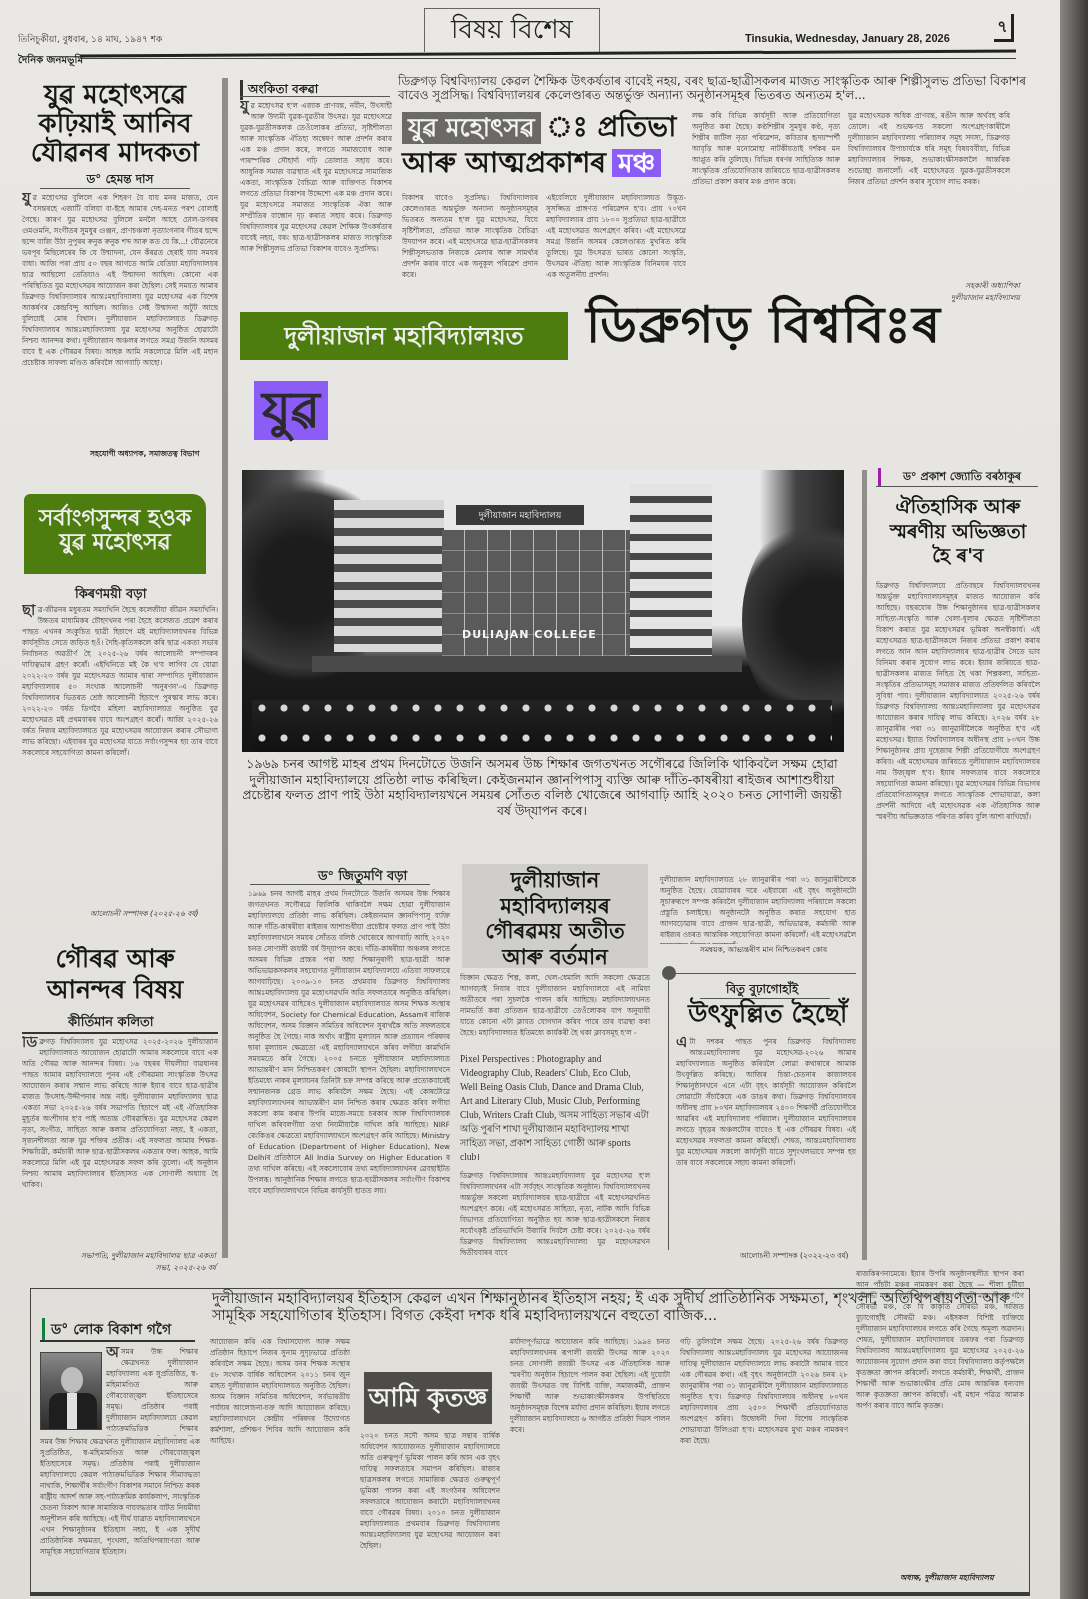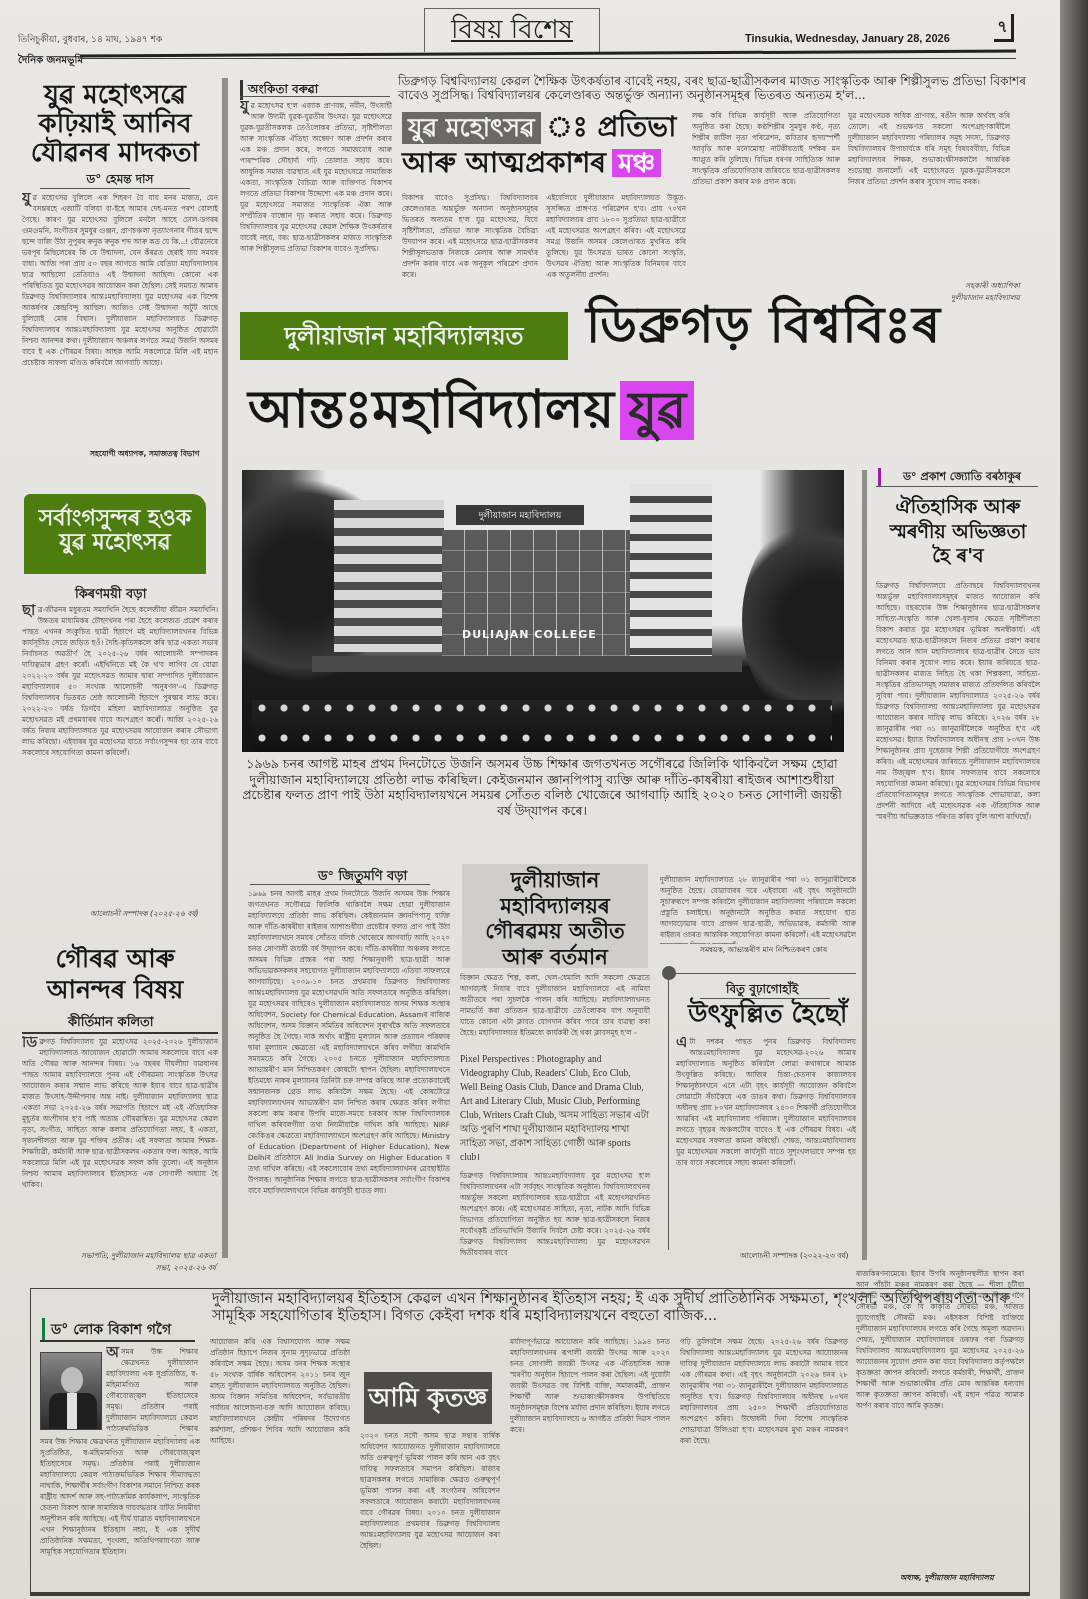--- a/index.html
+++ b/index.html
@@ -12,39 +12,39 @@
   }
   .paper {
     position: absolute; left: 0; top: 0; width: 1060px; height: 1599px;
     background: linear-gradient(180deg, #e9e8e4 0%, #e4e3df 50%, #dddcd7 100%);
   }
   .edge-dark { position: absolute; right: 0; top: 0; width: 28px; height: 1599px; background: linear-gradient(90deg,#8a8883,#3a3836); }
 
   
   .mh-left { position: absolute; left: 18px; top: 32px; font-size: 9px; color: #333; }
   .mh-brand { position: absolute; left: 18px; top: 52px; font-size: 10px; font-weight: bold; }
-  .mh-title-box { position: absolute; left: 424px; top: 8px; width: 176px; height: 44px; border: 1px solid #666; border-bottom: none; display:flex; align-items:center; justify-content:center; font-family: "DejaVu Serif", serif; font-size: 26px; color:#222;text-decoration:underline; }
+  .mh-title-box { position: absolute; left: 424px; top: 8px; width: 176px; height: 44px; border: 1px solid #666; border-bottom: none; display:flex; align-items:center; justify-content:center; font-family: "DejaVu Serif", serif; font-size: 26px; color:#222; }
   .mh-date { position: absolute; left: 745px; top: 32px; font-size: 11px; font-weight: bold; font-family: "Liberation Sans Narrow","Liberation Sans", sans-serif; }
   .mh-page { position: absolute; left: 994px; top: 14px; width: 20px; height: 28px; border-right: 3px solid #222; border-bottom: 3px solid #222; font-size: 16px; font-weight: bold; text-align:center; }
   .mh-rule { position: absolute; left: 80px; top: 52px; width: 936px; height: 3px; background: #222; transform: skewY(-0.3deg); }
   .mh-rule2 { position: absolute; left: 80px; top: 58px; width: 936px; height: 1px; background: #444; }
 
   .vrule { position: absolute; width: 6px; background: #8f8e8b; }
   .hline { position: absolute; height: 1px; background: #555; }
 
   .headline { font-family: "DejaVu Sans", sans-serif; font-weight: bold; line-height: 1.1; color: #161616; }
   .byline { font-size: 13px; font-weight: bold; color: #222; }
   .bodytext {
     font-size: 7.2px; line-height: 11px; color: #3a3a3a; text-align: justify;
     overflow: hidden;
   }
   .bodytext .lead { font-size: 15px; font-weight: bold; float: left; line-height: 13px; margin-right: 2px; }
   .dark-box { background: #4d7c0f; color: #eeeeee; }
   .grey-box { background: #6b6966; color: #f2f2f2; }
-  .light-grey { background: #d946ef; color: #fff; }
+  .light-grey { background: #8b5cf6; color: #fff; }
 
   .abs { position: absolute; }
 
   .photo {
     background:
       linear-gradient(180deg, rgba(255,255,255,0) 0%, rgba(0,0,0,0) 55%, #1b1b1b 70%, #141414 100%),
       linear-gradient(90deg, #2a2a2a 0%, #555 8%, #e8e8e8 14%, #e8e8e8 86%, #444 92%, #222 100%);
     position: absolute; overflow: hidden;
   }
   .bld-left { position:absolute; background: repeating-linear-gradient(180deg,#d8d8d8 0 10px,#4b4b4b 10px 18px); }
@@ -133,21 +133,20 @@
 <div class="abs bodytext" style="left:692px; top:110px; width:148px; height:186px;">লক্ষ কৰি বিভিন্ন কাৰ্যসূচী আৰু প্ৰতিযোগিতা অনুষ্ঠিত কৰা হৈছে। কণ্ঠশিল্পীৰ সুমধুৰ কণ্ঠ, নৃত্য শিল্পীৰ জটিল নৃত্য পৰিৱেশন, কবিতাৰ হৃদয়স্পৰ্শী আবৃত্তি আৰু মনোমোহা নাটকীয়তাই দৰ্শকৰ মন আপ্লুত কৰি তুলিছে। বিভিন্ন ধৰণৰ সাহিত্যিক আৰু সাংস্কৃতিক প্ৰতিযোগিতাৰ জৰিয়তে ছাত্ৰ-ছাত্ৰীসকলৰ প্ৰতিভা প্ৰকাশ কৰাৰ মঞ্চ প্ৰদান কৰে।</div>
 <div class="abs bodytext" style="left:848px; top:110px; width:162px; height:170px;">যুৱ মহোৎসৱক অধিক প্ৰাণবন্ত, ৰঙীন আৰু অৰ্থবহ কৰি তোলে। এই শুভক্ষণত সকলো অংশগ্ৰহণকাৰীলৈ দুলীয়াজান মহাবিদ্যালয় পৰিয়ালৰ সমূহ সদস্য, ডিব্ৰুগড় বিশ্ববিদ্যালয়ৰ উপাচাৰ্যকে ধৰি সমূহ বিষয়ববীয়া, বিভিন্ন মহাবিদ্যালয়ৰ শিক্ষক, শুভাকাংক্ষীসকললৈ আন্তৰিক শুভেচ্ছা জনালোঁ। এই মহোৎসৱত যুৱক-যুৱতীসকলে নিজৰ প্ৰতিভা প্ৰদৰ্শন কৰাৰ সুযোগ লাভ কৰক।</div>
 <div class="abs" style="left:930px; top:280px; font-size:7.5px; text-align:right; width:90px; font-style:italic;">
   <div>সহকাৰী অধ্যাপিকা</div>
   <div>দুলীয়াজান মহাবিদ্যালয়</div>
 </div>
 
 <div class="abs dark-box headline" style="left:240px; top:312px; width:328px; height:48px; font-size:24px; display:flex; align-items:center; justify-content:center;">দুলীয়াজান মহাবিদ্যালয়ত</div>
 <div class="abs headline" style="left:586px; top:298px; width:440px; font-size:50px; letter-spacing:1px;">ডিব্ৰুগড় বিশ্ববিঃৰ</div>
 <div class="abs" style="left:248px; top:370px; width:790px; height:80px; display:flex; align-items:center;">
-  <span class="headline" style="font-size:52px;">আন্তঃমহাবিদ্যালয়</span>
   <span class="light-grey headline" style="font-size:50px; padding:2px 8px; margin:0 6px; color:#2b2b2b;">যুৱ</span>
 </div>
 
 <div class="photo" style="left:242px; top:470px; width:602px; height:282px;">
   <div class="tree" style="left:-20px; top:-10px; width:160px; height:240px;"></div>
   <div class="tree" style="left:500px; top:40px; width:160px; height:220px;"></div>
   <div class="bld-left" style="left:92px; top:30px; width:110px; height:152px;"></div>
   <div class="bld-glass" style="left:200px; top:60px; width:190px; height:130px;"></div>
   <div class="bld-right" style="left:388px; top:14px; width:82px; height:178px;"></div>
   <div class="bld-sign" style="left:214px; top:35px; width:128px; height:20px;">দুলীয়াজান মহাবিদ্যালয়</div>

